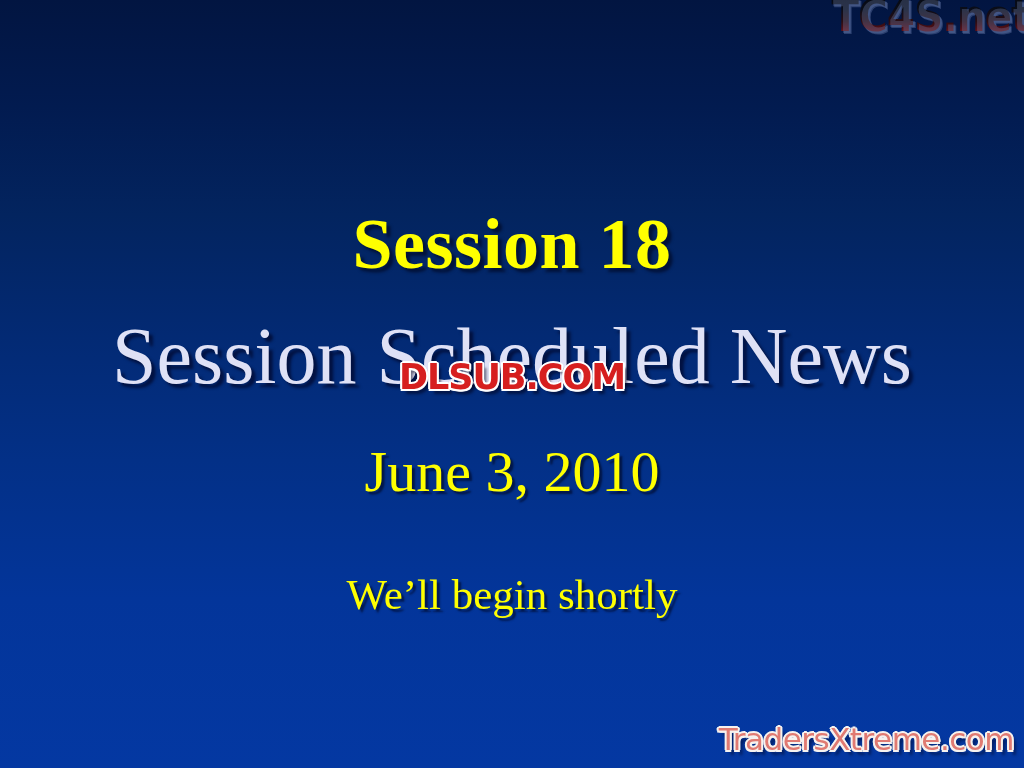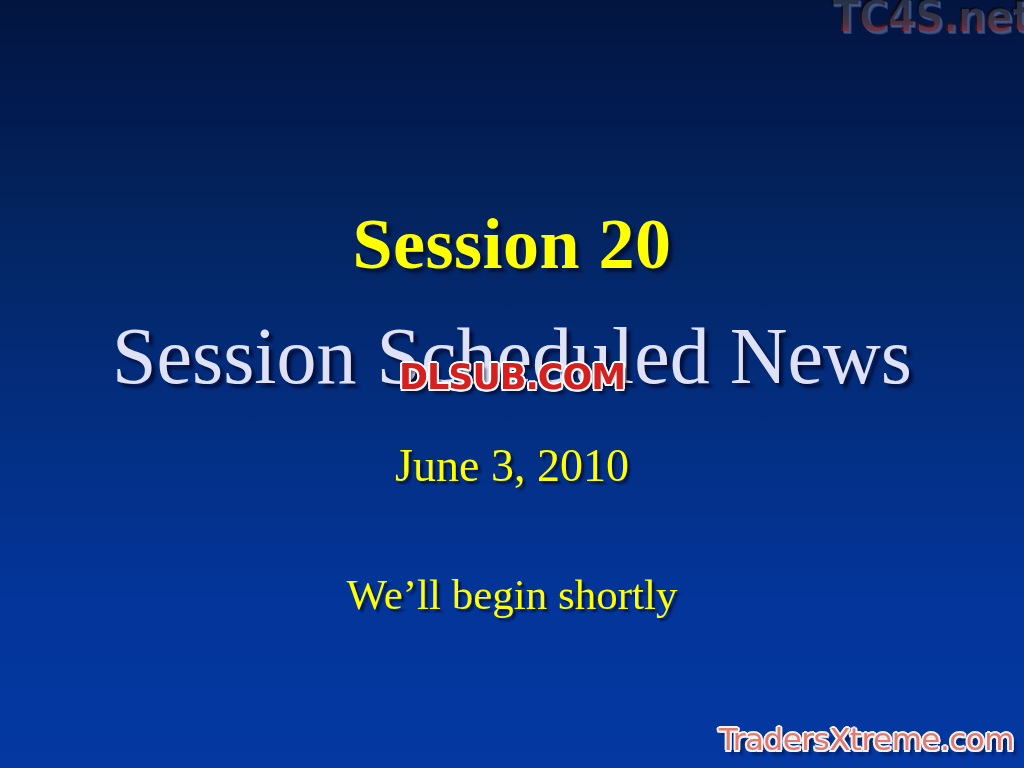--- a/index.html
+++ b/index.html
@@ -118,21 +118,21 @@
     letter-spacing: 0px;
     white-space: nowrap;
   }
 
   .date-line {
     position: absolute;
     top: 443px;
     left: 0;
     right: 0;
     text-align: center;
-    font-size: 46px;
+    font-size: 58px;
     color: #ffff00;
     text-shadow: 3px 3px 2px rgba(0, 0, 20, 0.55);
     line-height: 1;
   }
 
   .begin-line {
     position: absolute;
     top: 573px;
     left: 0;
     right: 0;
@@ -204,21 +204,21 @@
        4px 5px 3px rgba(0, 0, 25, 0.50);
   }
 </style>
 </head>
 <body>
 
 <div id="slide">
 
   <div class="content">
 
-    <div class="session-line">Session 20</div>
+    <div class="session-line">Session 18</div>
 
     <div class="title-line">Session Scheduled News</div>
 
     <div class="date-line">June 3, 2010</div>
 
     <div class="begin-line">We’ll begin shortly</div>
 
   </div>
 
   <div class="wm-tc4s-shadow" aria-hidden="true">TC4S.net</div>

